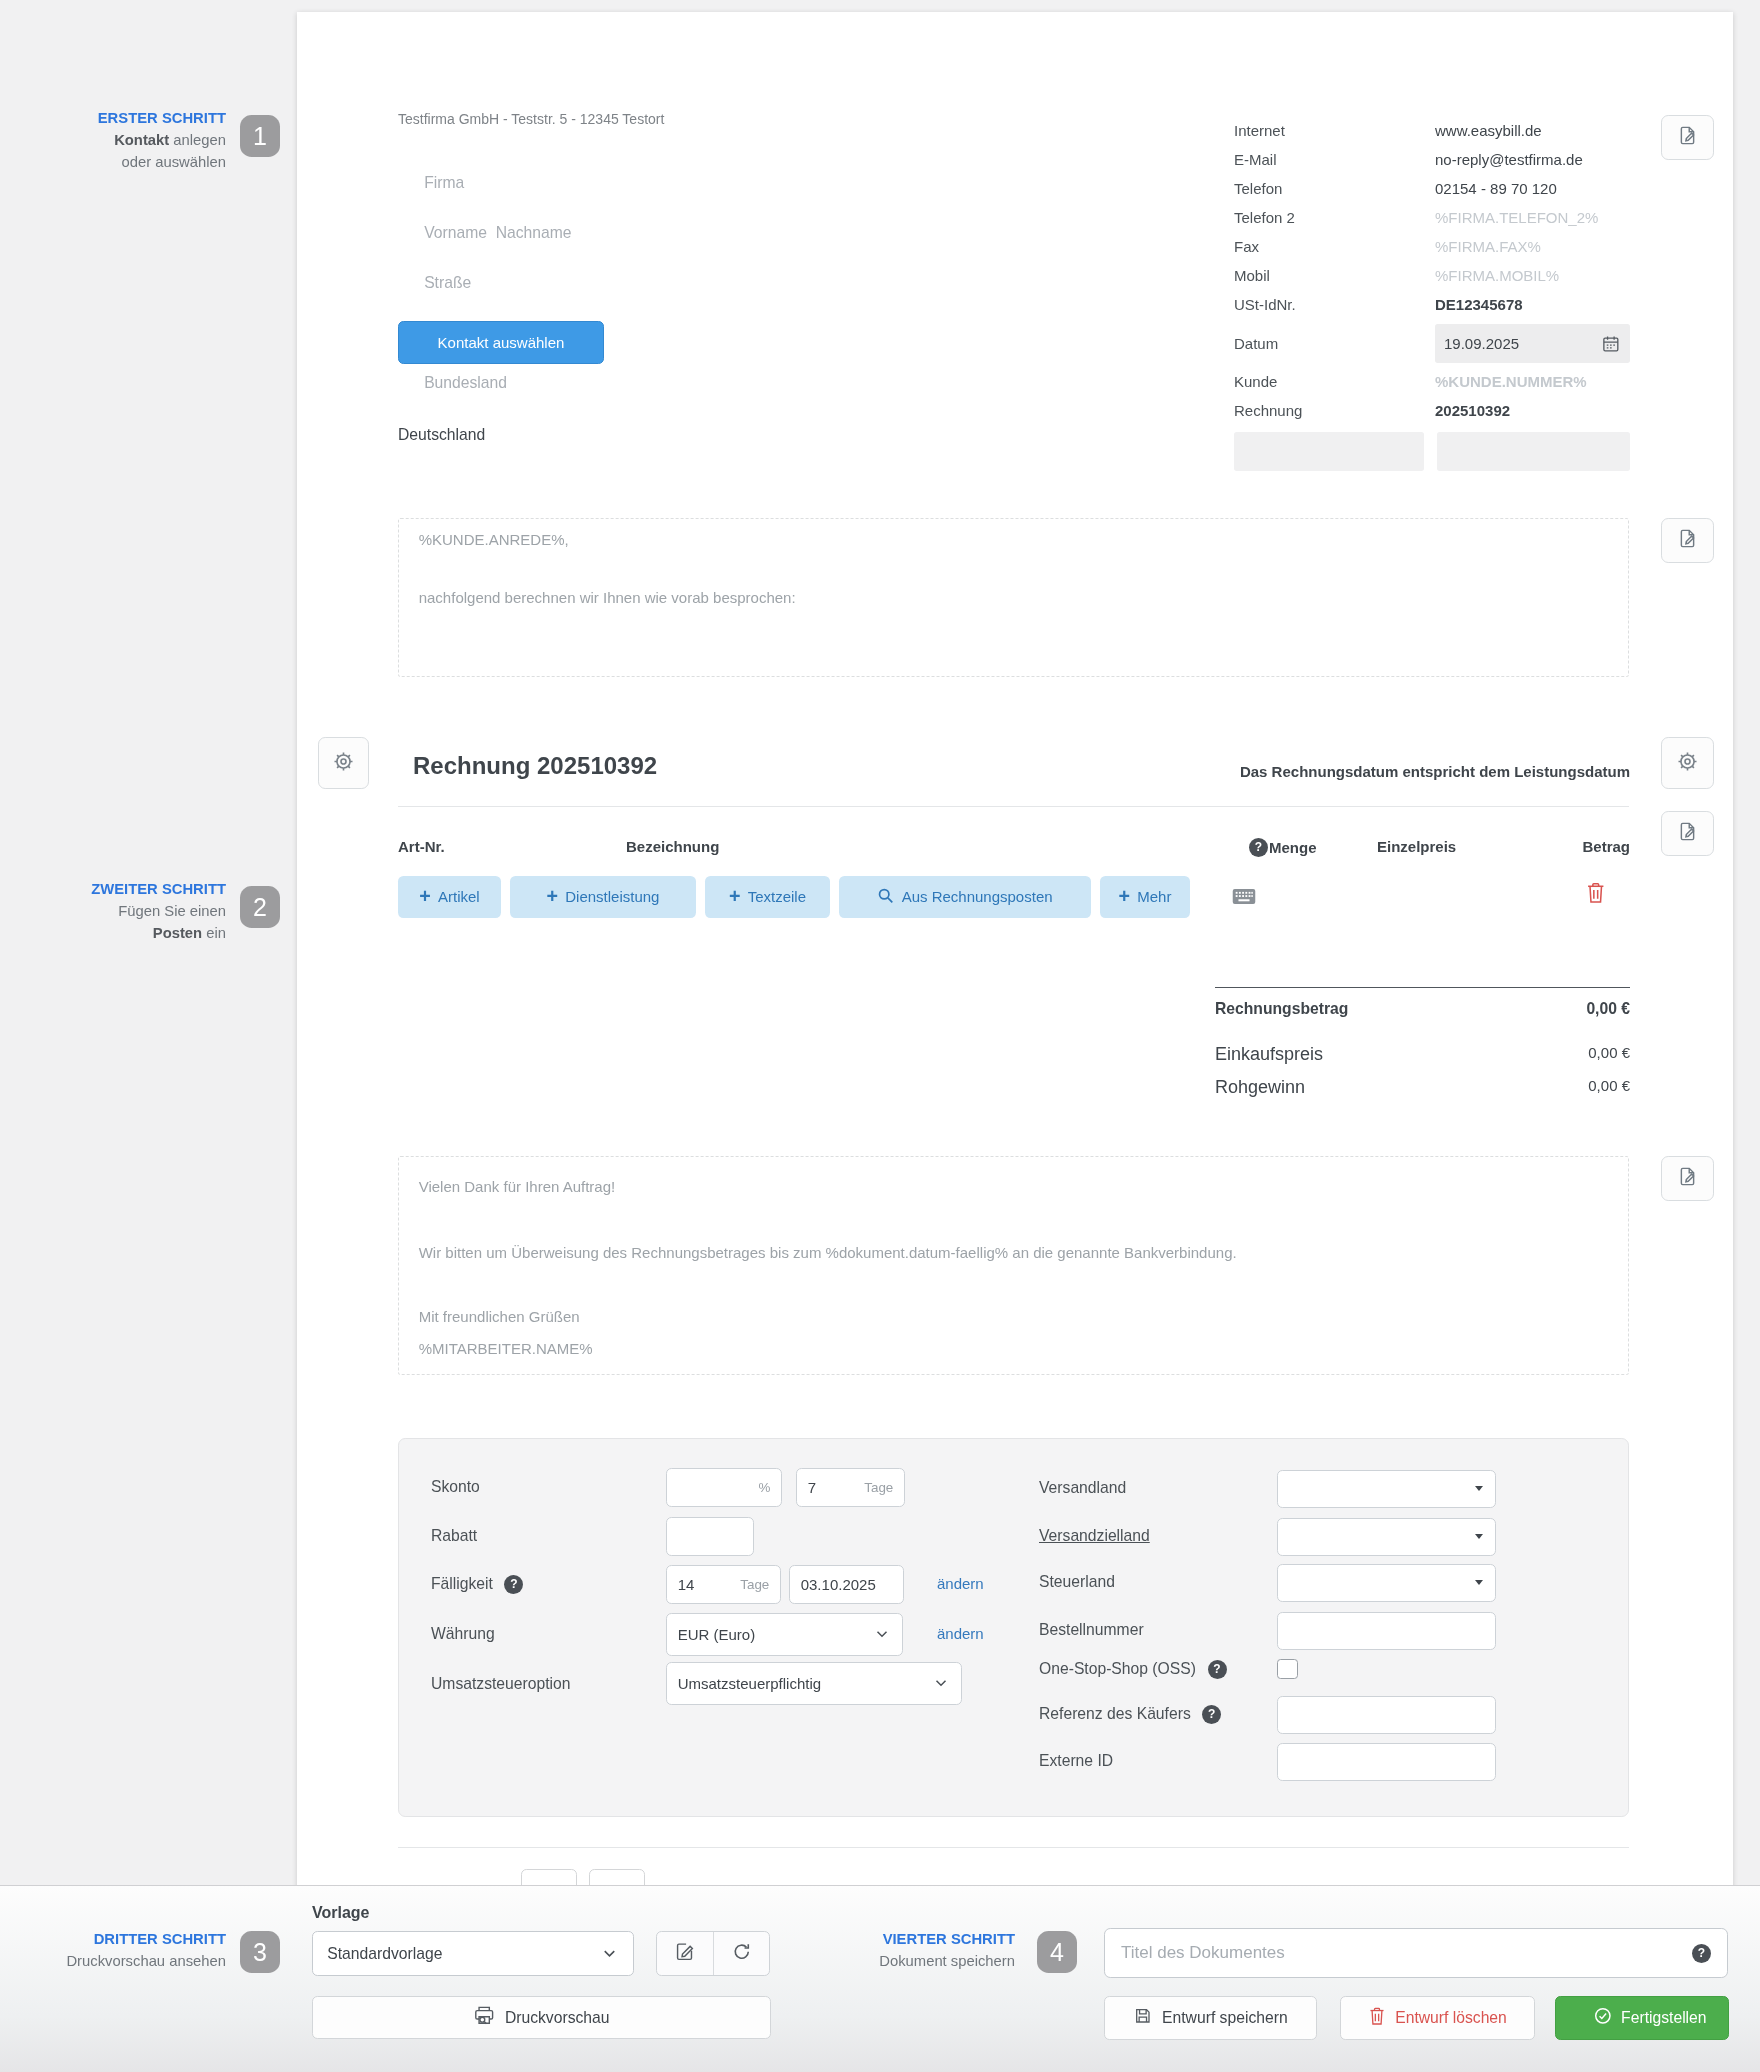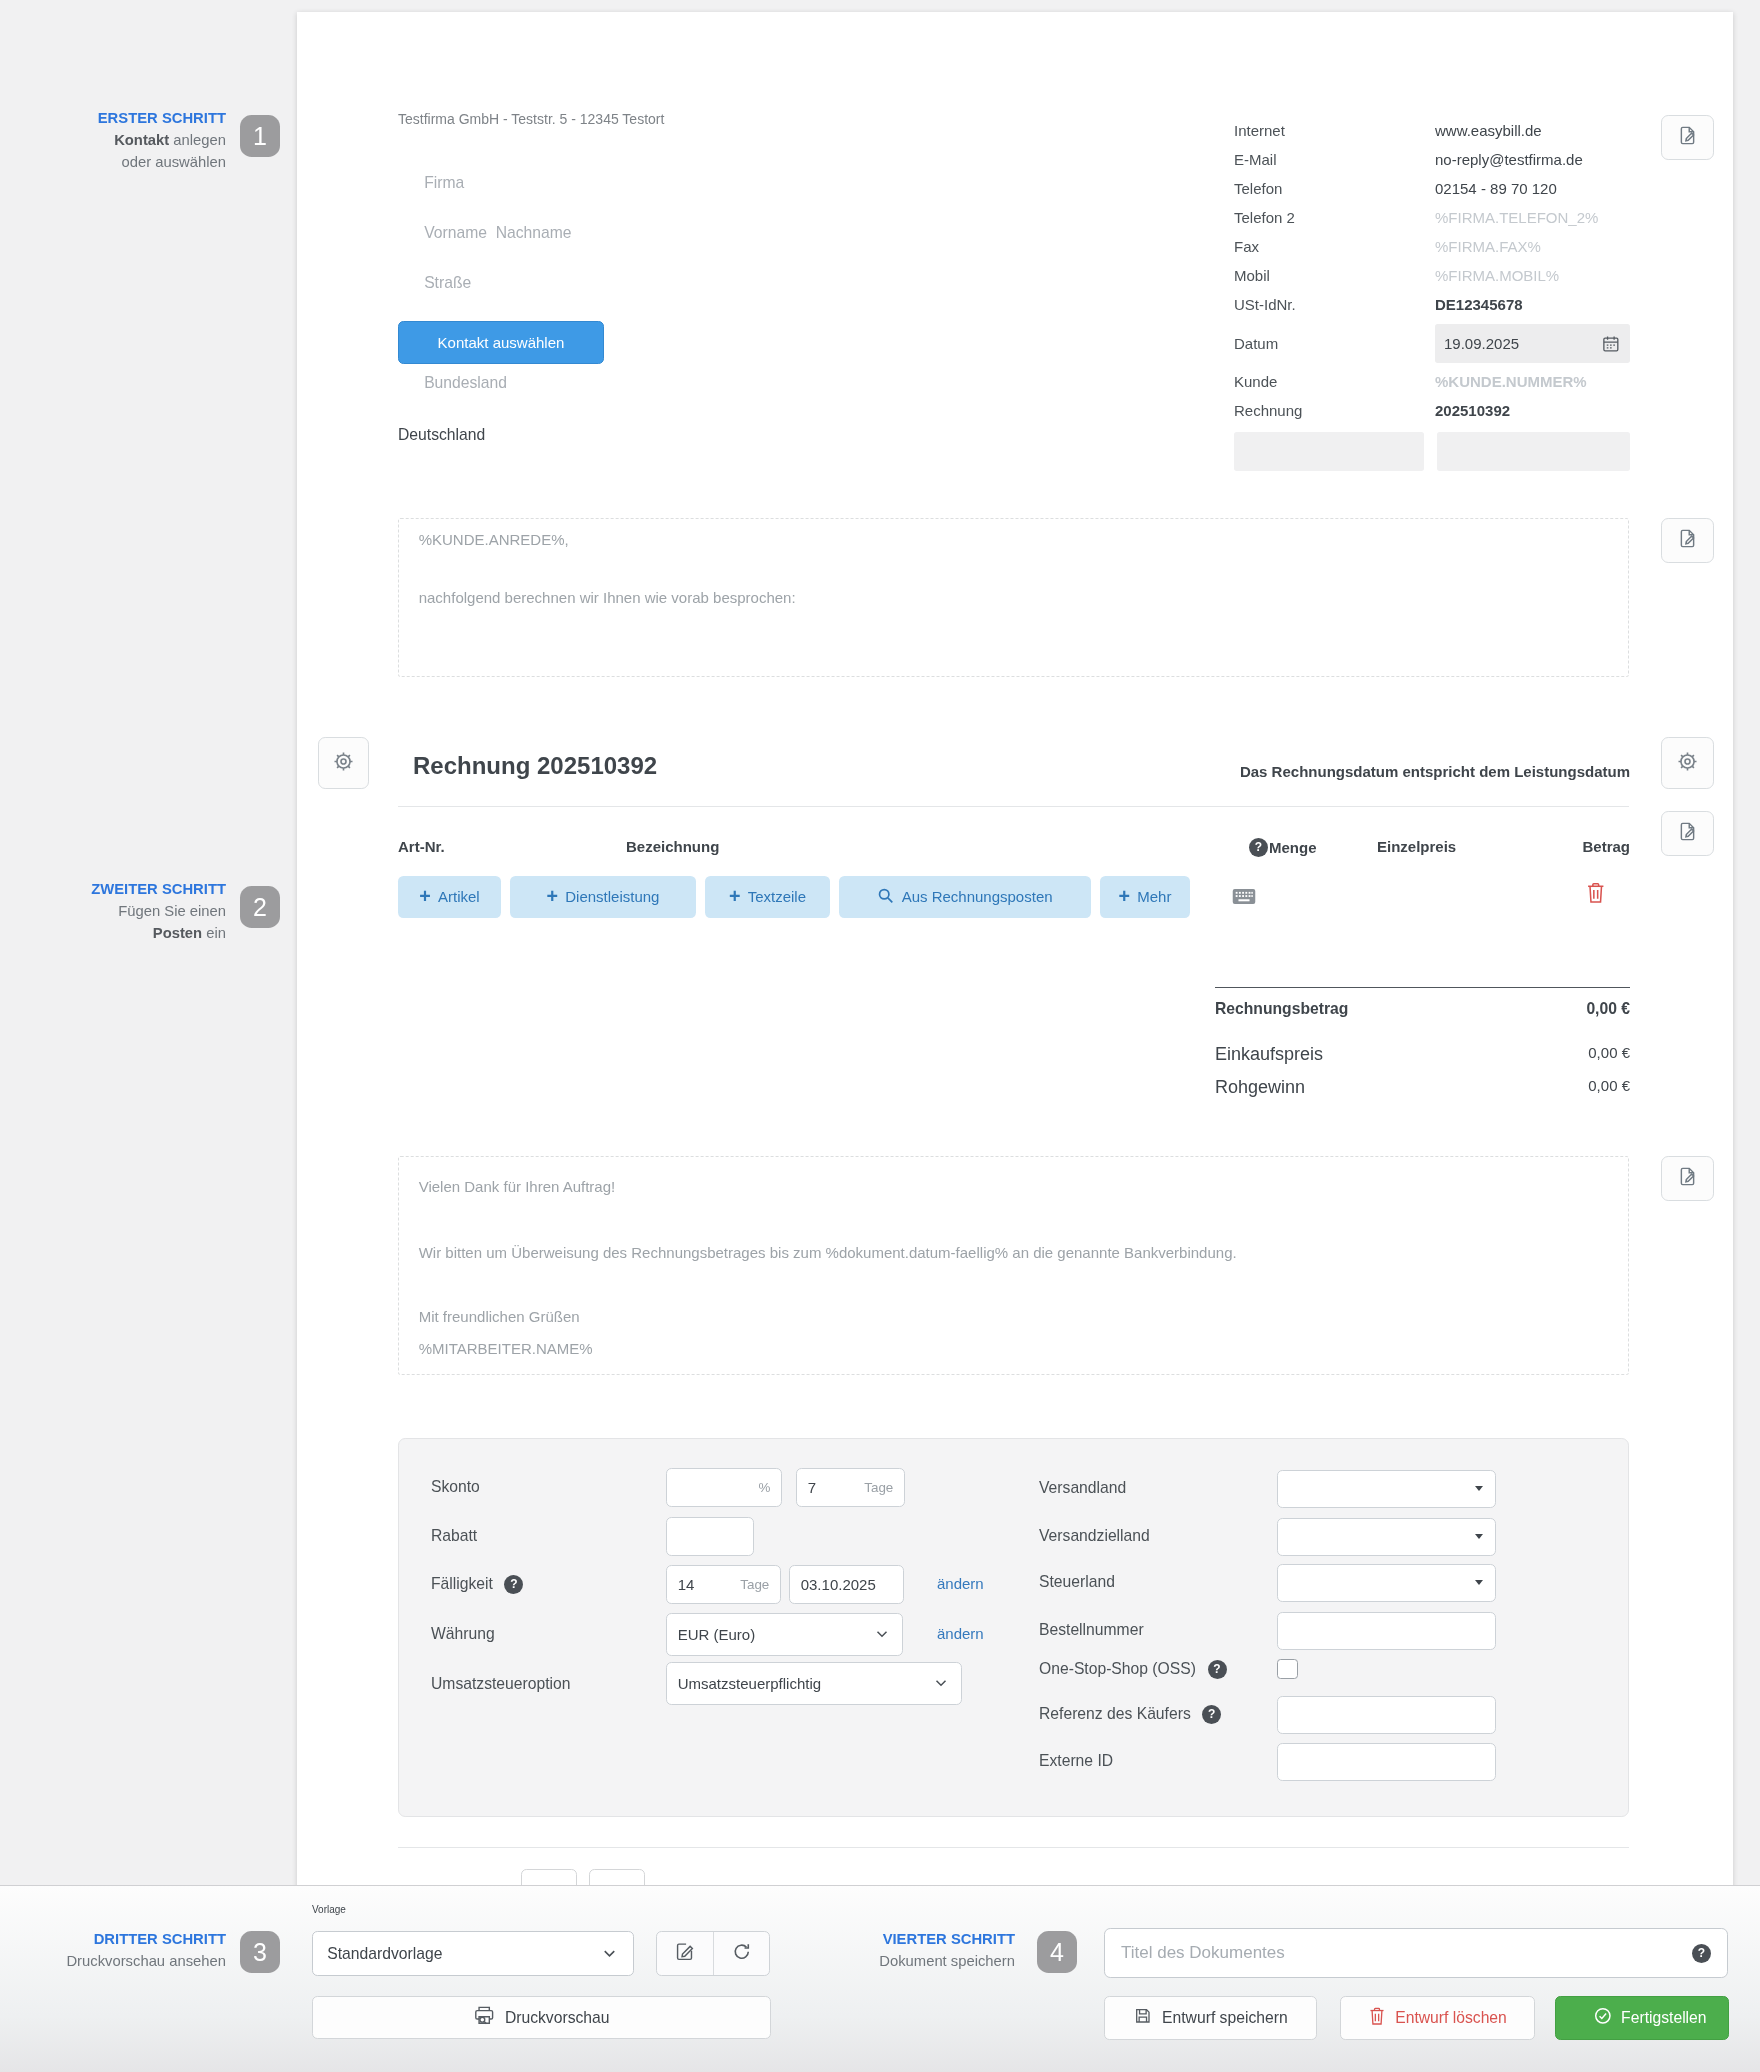--- a/index.html
+++ b/index.html
@@ -116,21 +116,21 @@
 
   
   .stub-btn { position:absolute; height:36px; background:#fff; border:0.9px solid #d4d6d8; border-radius:5.4px; }
 
   
   .bottombar {
     position:absolute; left:0; top:1885px; width:1761px; height:187px; z-index:10;
     background:linear-gradient(#fdfdfd, #eef0f1 70%, #e5e5e7);
     border-top:0.9px solid #d0d0d3;
   }
-  .bb-label { position:absolute; font-size:10px; font-weight:normal; color:#3f454b; }
+  .bb-label { position:absolute; font-size:16px; font-weight:bold; color:#3f454b; }
   .bb-sel {
     position:absolute; background:#fff; border:0.9px solid #c6cbd0; border-radius:5.4px;
     display:flex; align-items:center; padding:0 14.3px; font-size:15.7px; cursor:pointer;
   }
   .btn-group { position:absolute; display:flex; border:0.9px solid #cfd3d7; border-radius:5.4px; overflow:hidden; background:#fbfbfc; }
   .btn-group .gbtn { width:56px; height:43px; display:flex; align-items:center; justify-content:center; cursor:pointer; }
   .btn-group .gbtn + .gbtn { border-left:0.9px solid #d8dbde; }
   .btn-plain {
     position:absolute; background:#fdfdfd; border:0.9px solid #d3d6d9; border-radius:5.4px;
     display:flex; align-items:center; justify-content:center; gap:9px; font-size:15.7px; color:#3f454b; cursor:pointer;
@@ -429,21 +429,21 @@
               <path d="M6 9l6 6 6-6"></path>
             </svg>
         </span>
       </div>
 
       <div class="opt-label" style="left:640px; top:40px;">Versandland</div>
       <div class="cdrop" style="left:878px; top:31px; width:219px;">
         <span class="arrow-down"></span>
       </div>
 
-      <div class="opt-label" style="left:640px; top:88px;">Versandzielland</div>
+      <div class="opt-label" style="left:640px; top:88px;text-decoration:underline;">Versandzielland</div>
       <div class="cdrop" style="left:878px; top:79px; width:219px;">
         <span class="arrow-down"></span>
       </div>
 
       <div class="opt-label" style="left:640px; top:134px;">Steuerland</div>
       <div class="cdrop" style="left:878px; top:125px; width:219px;">
         <span class="arrow-down"></span>
       </div>
 
       <div class="opt-label" style="left:640px; top:182px;">Bestellnummer</div>

